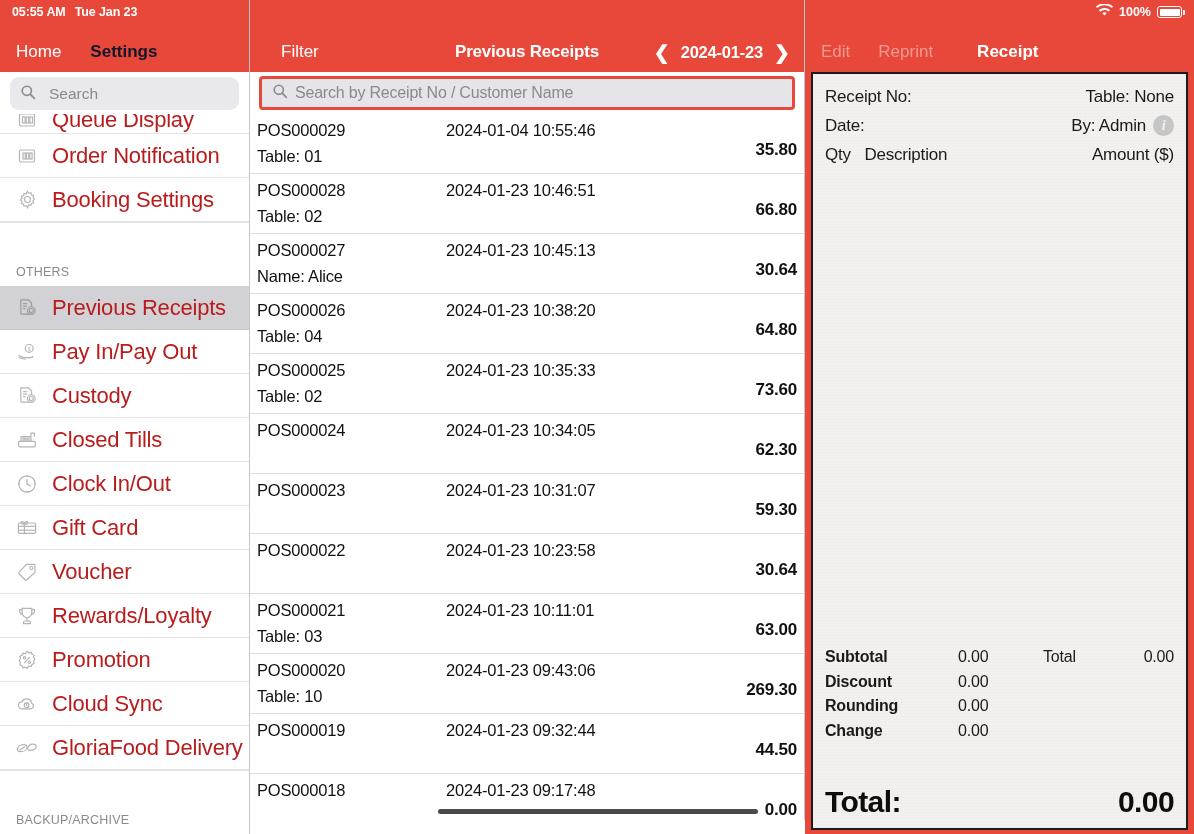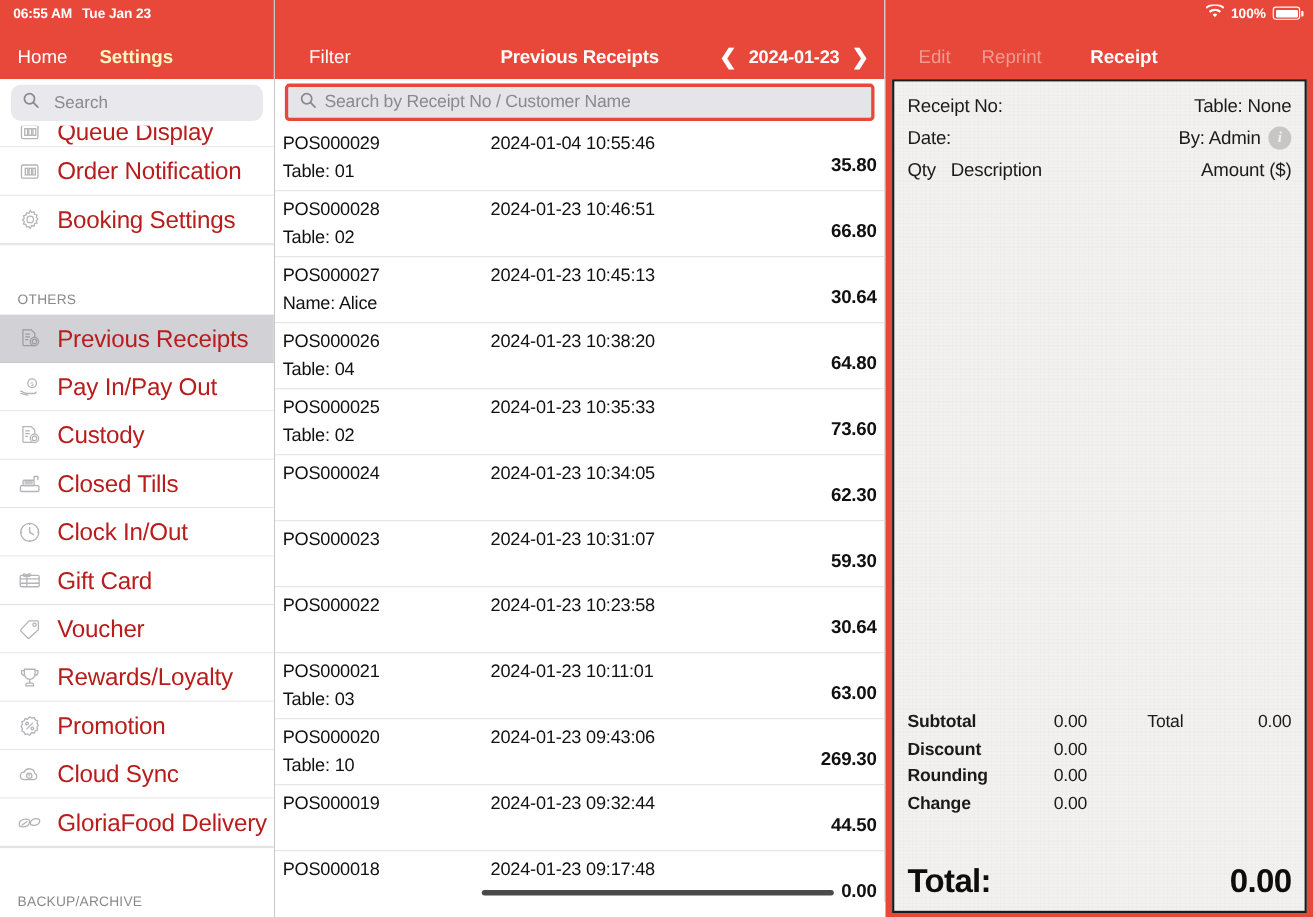--- a/index.html
+++ b/index.html
@@ -48,21 +48,21 @@
     align-items: center;
     padding-left: 16px;
   }
   .sb-home {
     font-size: 17px;
     color: #ffffff;
     font-weight: normal;
   }
   .sb-settings {
     font-size: 17px;
-    color: #fef9c3;
+    color: #0f172a;
     font-weight: bold;
     margin-left: 29px;
   }
   .sb-searchwrap {
     height: 42px;
     background: #fff;
     padding: 5px 10px 4px 10px;
     position: relative;
     z-index: 6;
   }
@@ -261,21 +261,21 @@
     width: calc(100% - 3px);
     background: #fff;
     border-radius: 1px;
   }
   .rt-navrow {
     position: absolute;
     bottom: 10px; left: 0;
     display: flex; align-items: center;
   }
   .rt-edit {
-    font-size: 17px; color: #f09a91; margin-left: 30px; text-align: right;
+    font-size: 17px; color: #f09a91; margin-left: 16px; text-align: right;
   }
   .rt-reprint {
     font-size: 17px; color: #f09a91; margin-left: 28px;
   }
   .rt-receipt {
     font-size: 17px; color: #fff; font-weight: bold; margin-left: 44px;
   }
   .paper {
     position: absolute;
     top: 72px; left: 6px; right: 6px; bottom: 4px;
@@ -342,21 +342,21 @@
 </style>
 </head>
 <body>
 
 <div class="app">
 
   <div class="sidebar">
 
     <div class="sb-header">
       <div class="statusbar-left">
-        <span>06:55 AM</span><span class="sb-date">Tue Jan 23</span>
+        <span>05:55 AM</span><span class="sb-date">Tue Jan 23</span>
       </div>
       <div class="sb-navrow">
         <span class="sb-home">Home</span>
         <span class="sb-settings">Settings</span>
       </div>
     </div>
 
     <div class="sb-searchwrap">
       <div class="sb-search">
         <span>

